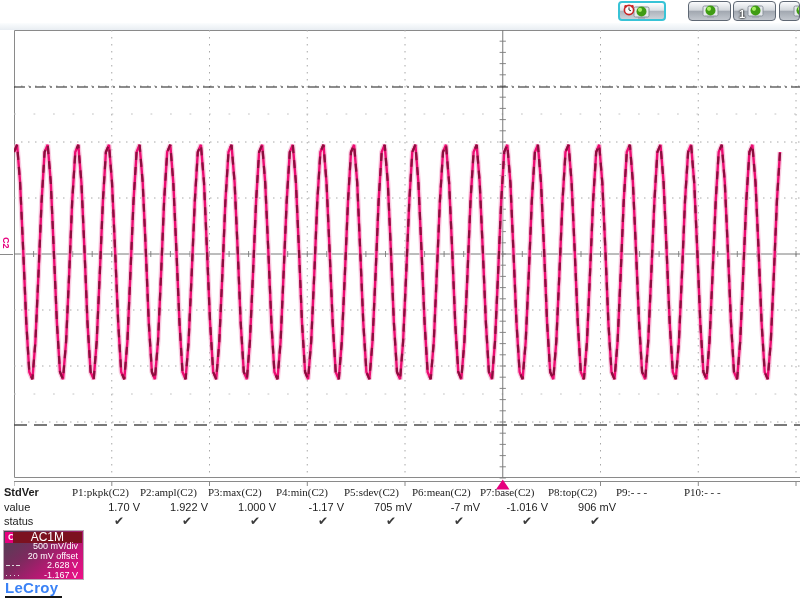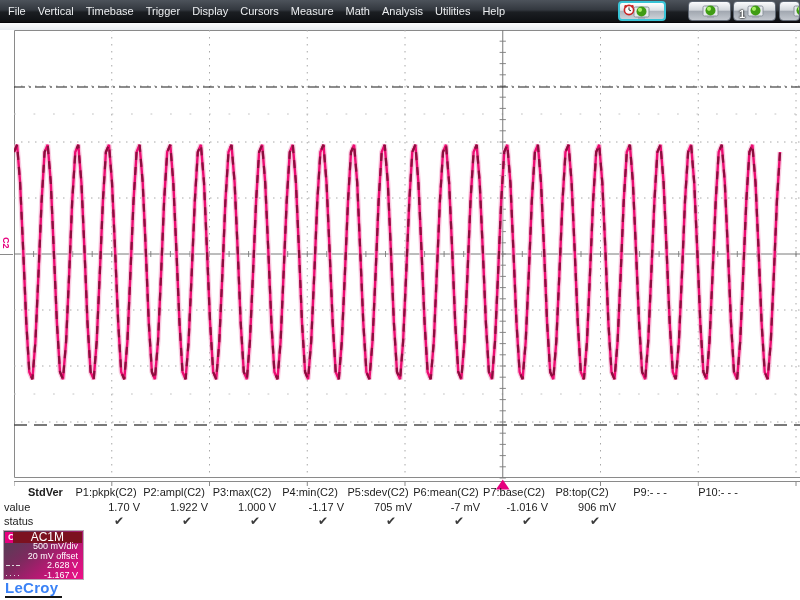--- a/index.html
+++ b/index.html
@@ -28,22 +28,22 @@
   .grid-wrap{position:absolute;left:14px;top:30px;width:786px;height:462px;}
   .ch-axis-label{position:absolute;left:1px;top:237px;color:#e6007e;font-size:9px;font-weight:bold;
     writing-mode:vertical-rl;letter-spacing:0px;line-height:10px;}
   .ch-axis-line{position:absolute;left:0;top:254px;width:13px;height:1px;background:#8a8a8a;}
 
   
   .mtable{position:absolute;left:4px;top:485px;display:grid;
     grid-template-columns:68px repeat(10,68px);grid-auto-rows:14.5px;
     font-size:11px;color:#1c1c1c;}
   .ml{text-align:left;line-height:14.5px;}
-  .ml.bold{font-weight:bold;margin-left:24px;}
-  .mh{text-align:center;line-height:14.5px;white-space:nowrap;}
+  .ml.bold{font-weight:bold;}
+  .mh{text-align:left;line-height:14.5px;white-space:nowrap;font-family:Liberation Serif, serif;}
   .mv{text-align:right;line-height:14.5px;white-space:nowrap;}
   .ms{text-align:right;padding-right:16px;line-height:14.5px;color:#3a3a3a;font-size:12px;}
 
   
   .descriptor{position:absolute;left:3px;top:530px;width:81px;height:50px;box-sizing:border-box;
     border:1px solid #b9a8b4;
     background:linear-gradient(140deg,#4a4452 0%,#7c2a5e 38%,#c41578 72%,#ee0f88 100%);
     color:#fff;font-size:9px;}
   .desc-head{position:relative;height:11px;}
   .desc-ch{position:absolute;left:1px;top:1px;background:#e6007e;color:#fff;font-weight:bold;
@@ -57,35 +57,20 @@
 
   
   .logo{position:absolute;left:5px;top:580px;font-size:15px;font-weight:bold;color:#3b82f6;
     letter-spacing:.3px;border-bottom:2px solid #141414;padding:0 4px 0 0;line-height:16px;}
 </style>
 </head>
 <body>
 
 <div class="screen">
 
-  <div class="menubar">
-    <div class="menu-items" id="menu-items">
-        <div class="menu-item">File</div>
-        <div class="menu-item">Vertical</div>
-        <div class="menu-item">Timebase</div>
-        <div class="menu-item">Trigger</div>
-        <div class="menu-item">Display</div>
-        <div class="menu-item">Cursors</div>
-        <div class="menu-item">Measure</div>
-        <div class="menu-item">Math</div>
-        <div class="menu-item">Analysis</div>
-        <div class="menu-item">Utilities</div>
-        <div class="menu-item">Help</div>
-      </div>
-  </div>
   <div class="toolbar" id="toolbar">
       <div class="tb-btn active" style="left: 2px; width: 48px;">
         <svg width="40" height="16" viewBox="0 0 40 16" style="position:absolute;left:1px;top:1px">
           <rect x="13" y="3" width="15" height="10" rx="1.5" fill="#e6e9ec" stroke="#8a929c" stroke-width="1"></rect>
           <rect x="17" y="13" width="7" height="1.6" fill="#98a0aa"></rect>
           <circle cx="20.5" cy="7.5" r="5" fill="#3f9c14"></circle>
           <circle cx="19" cy="5.8" r="2.1" fill="#a8ef65"></circle>
           <circle cx="8" cy="6" r="4.6" fill="#fdfdfd" stroke="#c92323" stroke-width="1.6"></circle>
           <line x1="8" y1="6" x2="8" y2="3.4" stroke="#333" stroke-width="1"></line>
           <line x1="8" y1="6" x2="10" y2="6.8" stroke="#333" stroke-width="1"></line>

